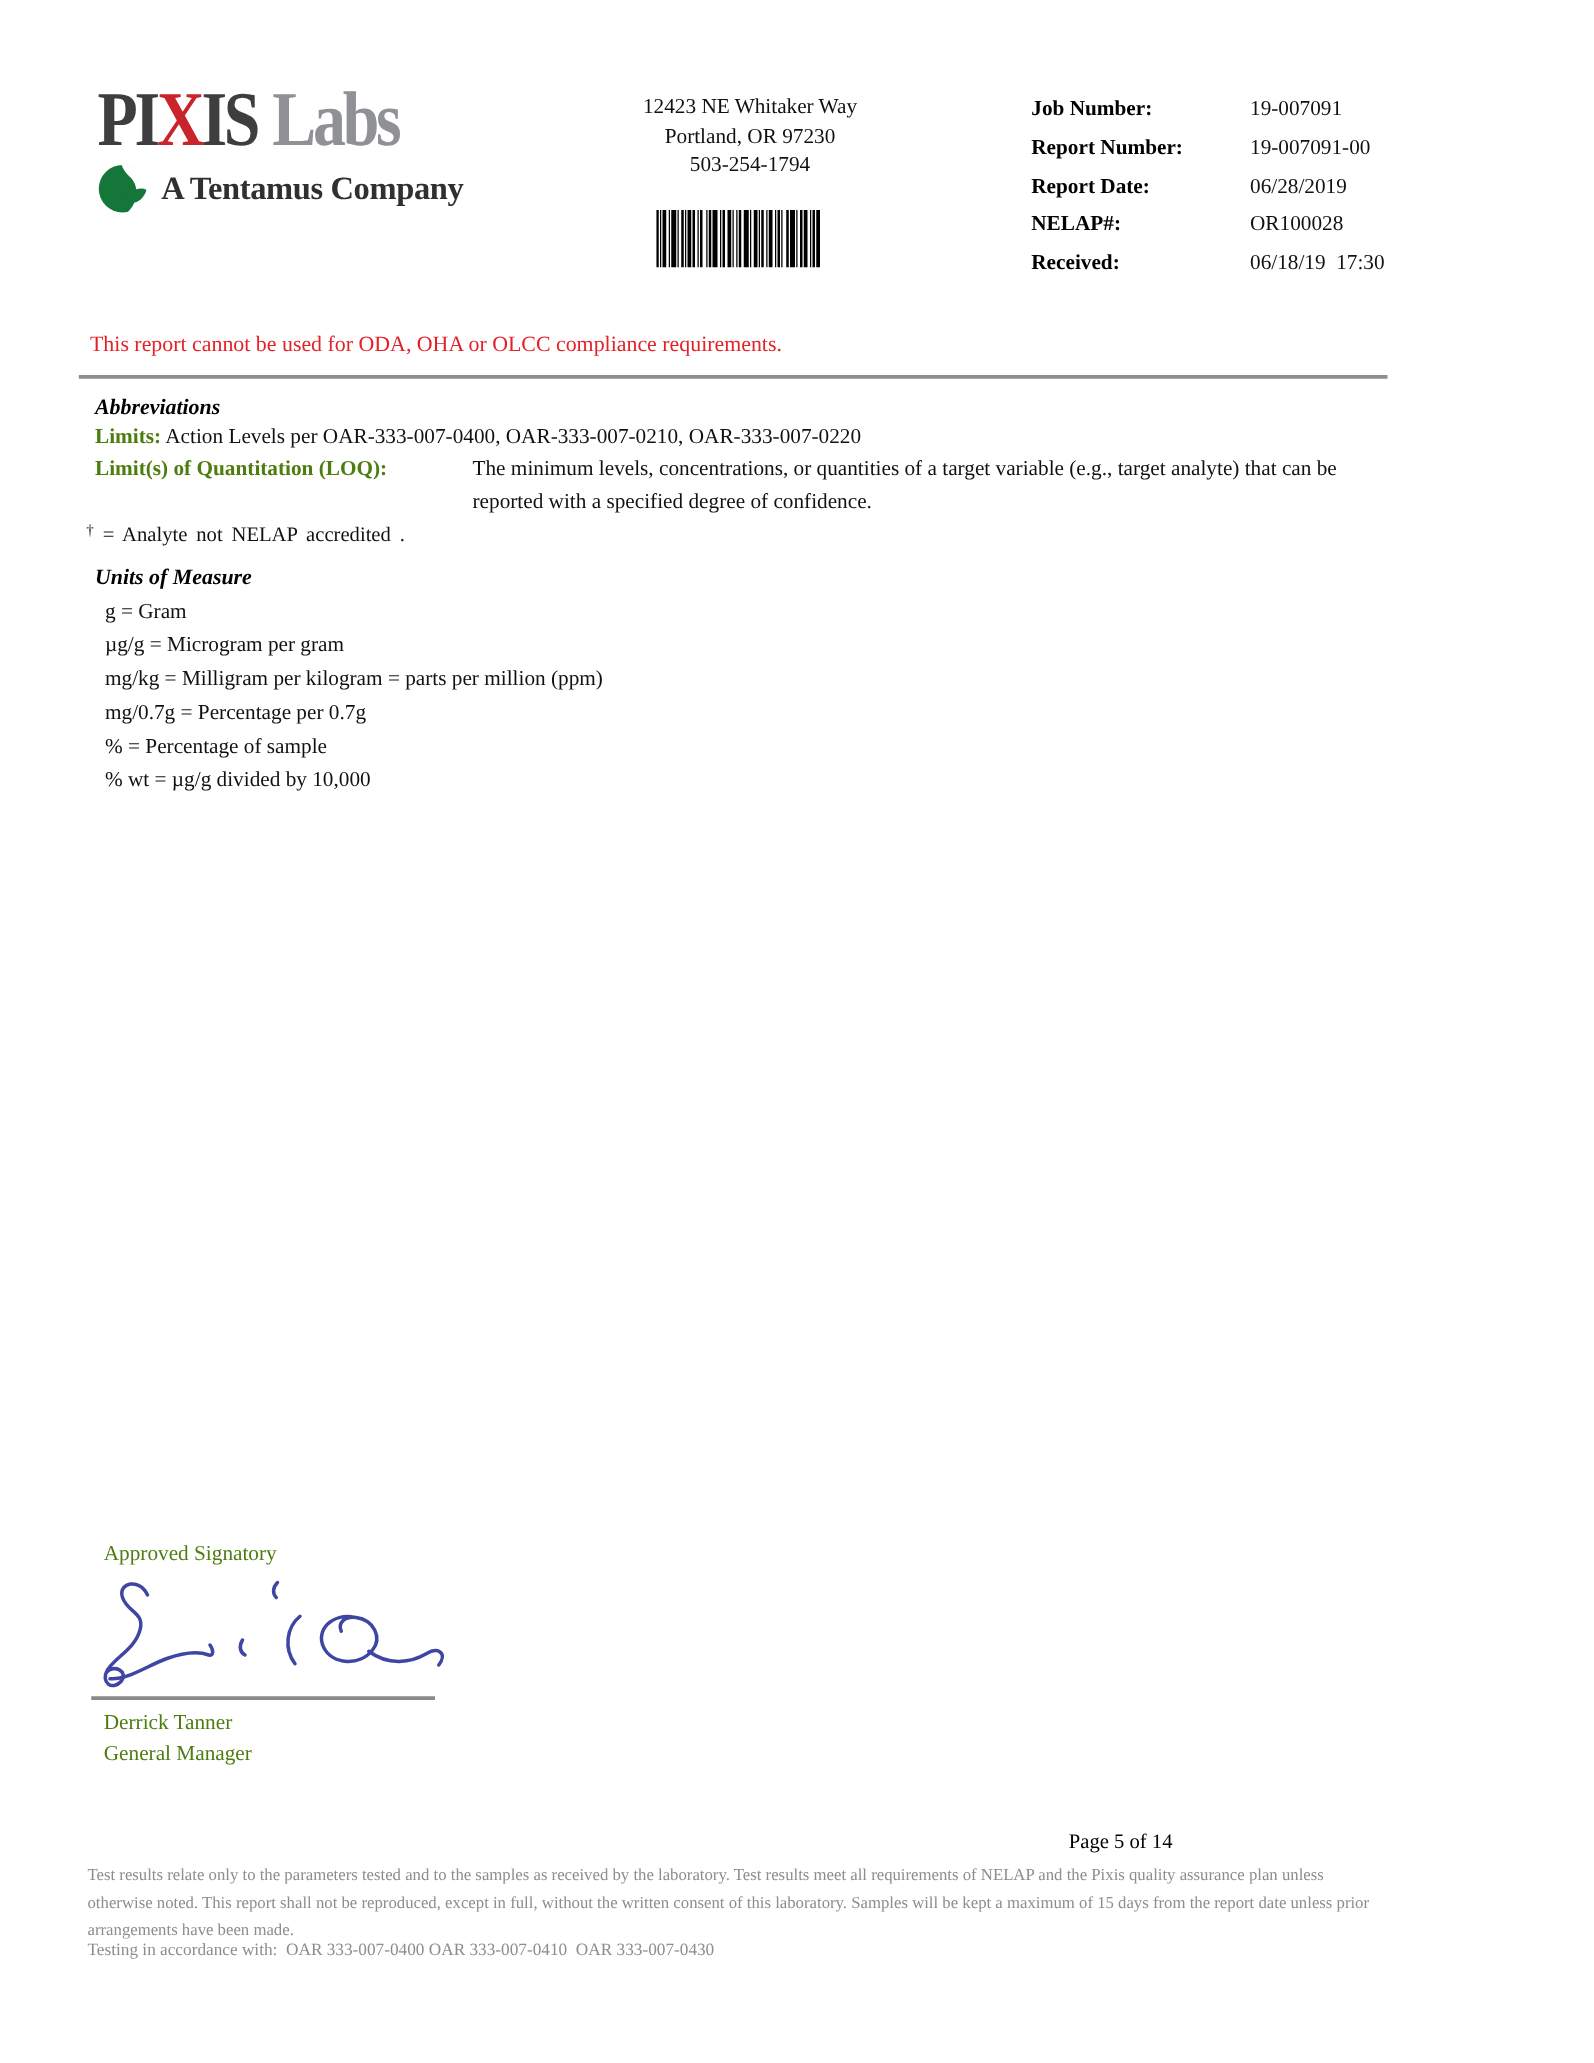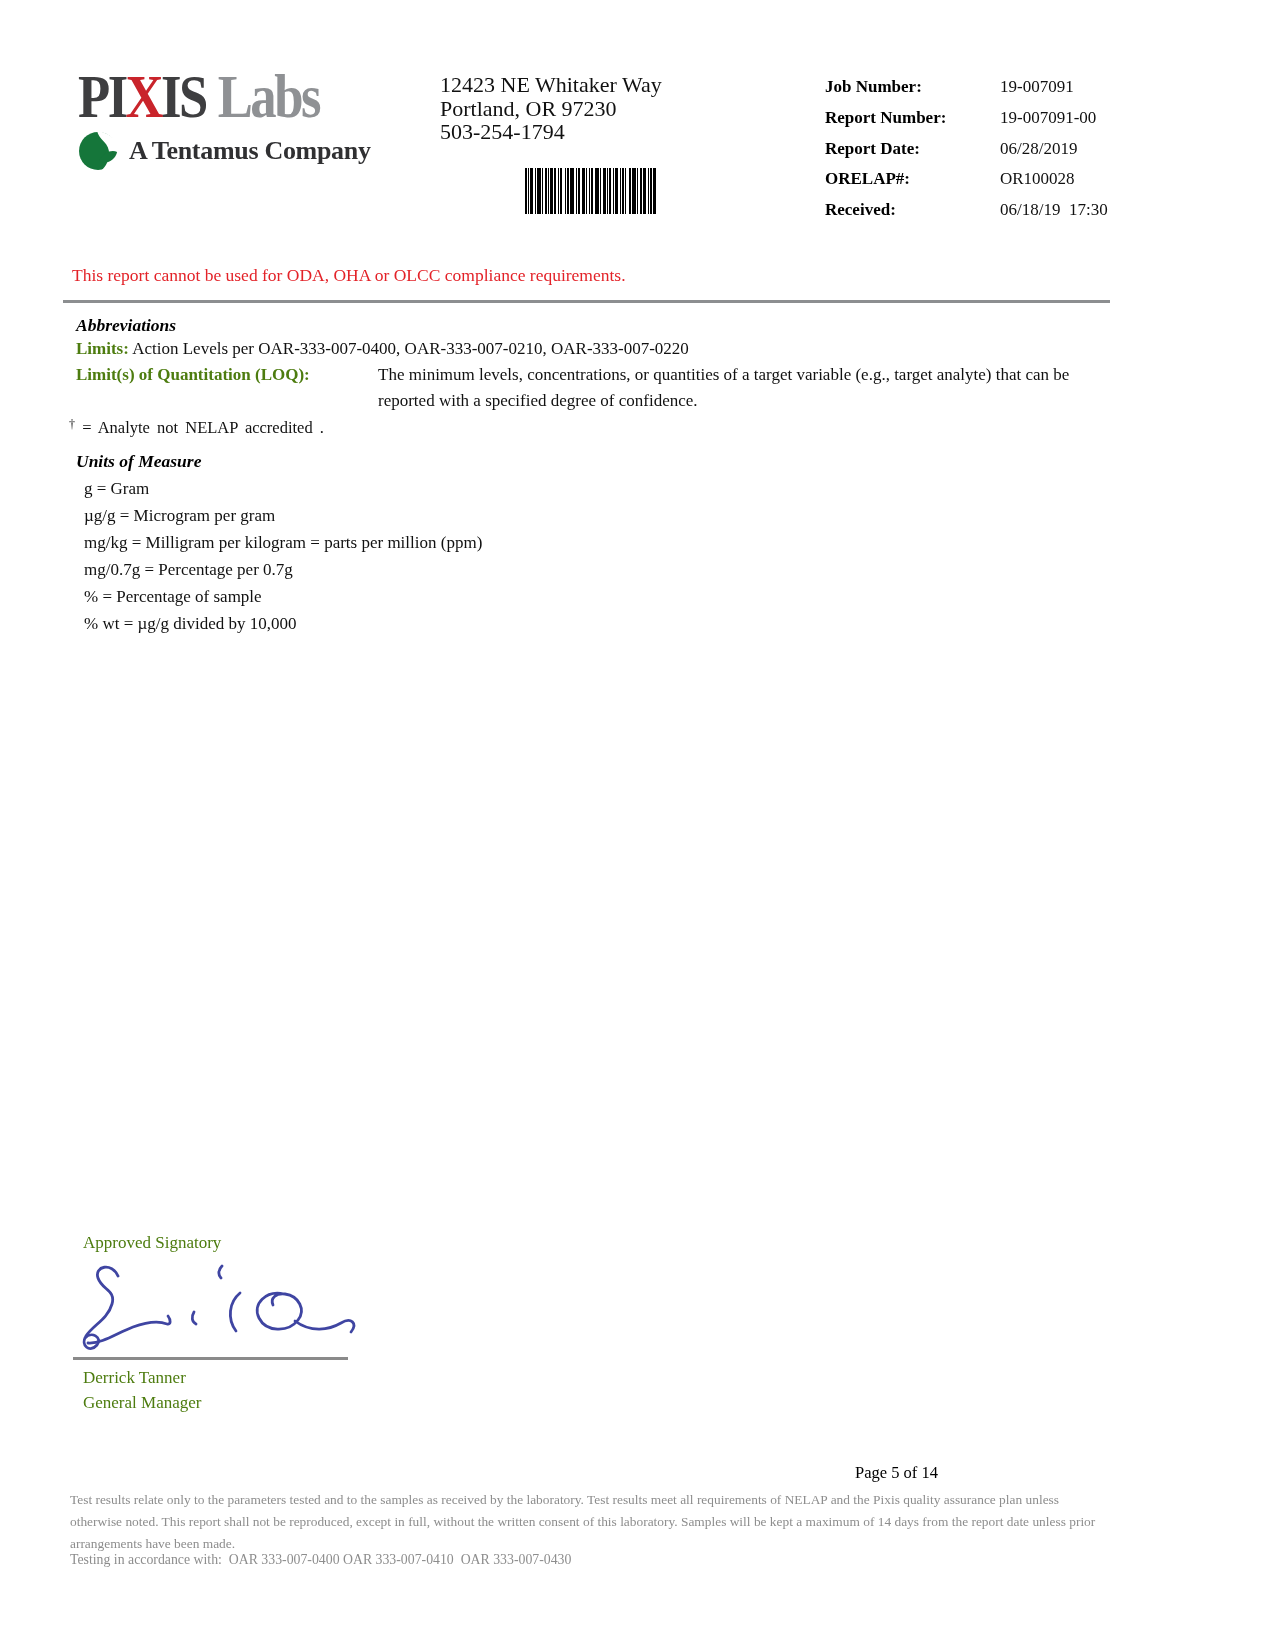--- a/index.html
+++ b/index.html
@@ -9,21 +9,21 @@
     font-family:Liberation Serif, serif; color:#1c1c1c; overflow:hidden;
   }
   .abs { position:absolute; }
 
   
   .logo-word { font-weight:700; font-size:62px; letter-spacing:-3px;
     transform:scaleX(.85); transform-origin:left top; white-space:nowrap; line-height:1; }
   .logo-tagline-row { display:flex; align-items:center; gap:9px; margin-top:4px; }
   .logo-tagline { font-weight:700; font-size:26px; color:#303032; letter-spacing:-0.3px; }
 
-  .address-block { width:320px; text-align:left; font-size:22px; line-height:23.5px; color:#111; }
+  .address-block { width:320px; text-align:center; font-size:17px; line-height:23.5px; color:#111; }
 
   .job-info { font-size:17px; }
   .job-row { display:flex; height:30.8px; align-items:flex-start; }
   .job-label { font-weight:700; width:175px; color:#000; }
   .job-value { white-space:pre; color:#111; }
 
   .notice { font-size:17.5px; }
 
   .rule { background:#8c8e90; height:3px; }
 
@@ -114,21 +114,21 @@
     </div>
     <div class="job-row">
       <span class="job-label">Report Number:</span>
       <span class="job-value">19-007091-00</span>
     </div>
     <div class="job-row">
       <span class="job-label">Report Date:</span>
       <span class="job-value">06/28/2019</span>
     </div>
     <div class="job-row">
-      <span class="job-label">ORELAP#:</span>
+      <span class="job-label">NELAP#:</span>
       <span class="job-value">OR100028</span>
     </div>
     <div class="job-row">
       <span class="job-label">Received:</span>
       <span class="job-value">06/18/19  17:30</span>
     </div>
   </div>
 
   <div class="abs notice" style="left:72px; top:265px; color:#e32228;">This report cannot be used for ODA, OHA or OLCC compliance requirements.</div>
 
@@ -170,19 +170,19 @@
   </svg>
 
   <div class="abs sig-line" style="left:73px; top:1357px; width:275px;"></div>
   <div class="abs sig-name" style="left:83px; top:1368px;">Derrick Tanner</div>
   <div class="abs sig-title" style="left:83px; top:1393px;">General Manager</div>
 
   <div class="abs page-num" style="top:1463px; right:172px;">Page 5 of 14</div>
 
   <div class="abs disclaimer" style="left:70px; top:1489px;">
     <div>Test results relate only to the parameters tested and to the samples as received by the laboratory. Test results meet all requirements of NELAP and the Pixis quality assurance plan unless</div>
-    <div>otherwise noted. This report shall not be reproduced, except in full, without the written consent of this laboratory. Samples will be kept a maximum of 14 days from the report date unless prior</div>
+    <div>otherwise noted. This report shall not be reproduced, except in full, without the written consent of this laboratory. Samples will be kept a maximum of 15 days from the report date unless prior</div>
     <div>arrangements have been made.</div>
   </div>
 
   <div class="abs testing" style="left:70px; top:1552px;">Testing in accordance with:  OAR 333-007-0400 OAR 333-007-0410  OAR 333-007-0430</div>
 
 </div>
 
 </body></html>

